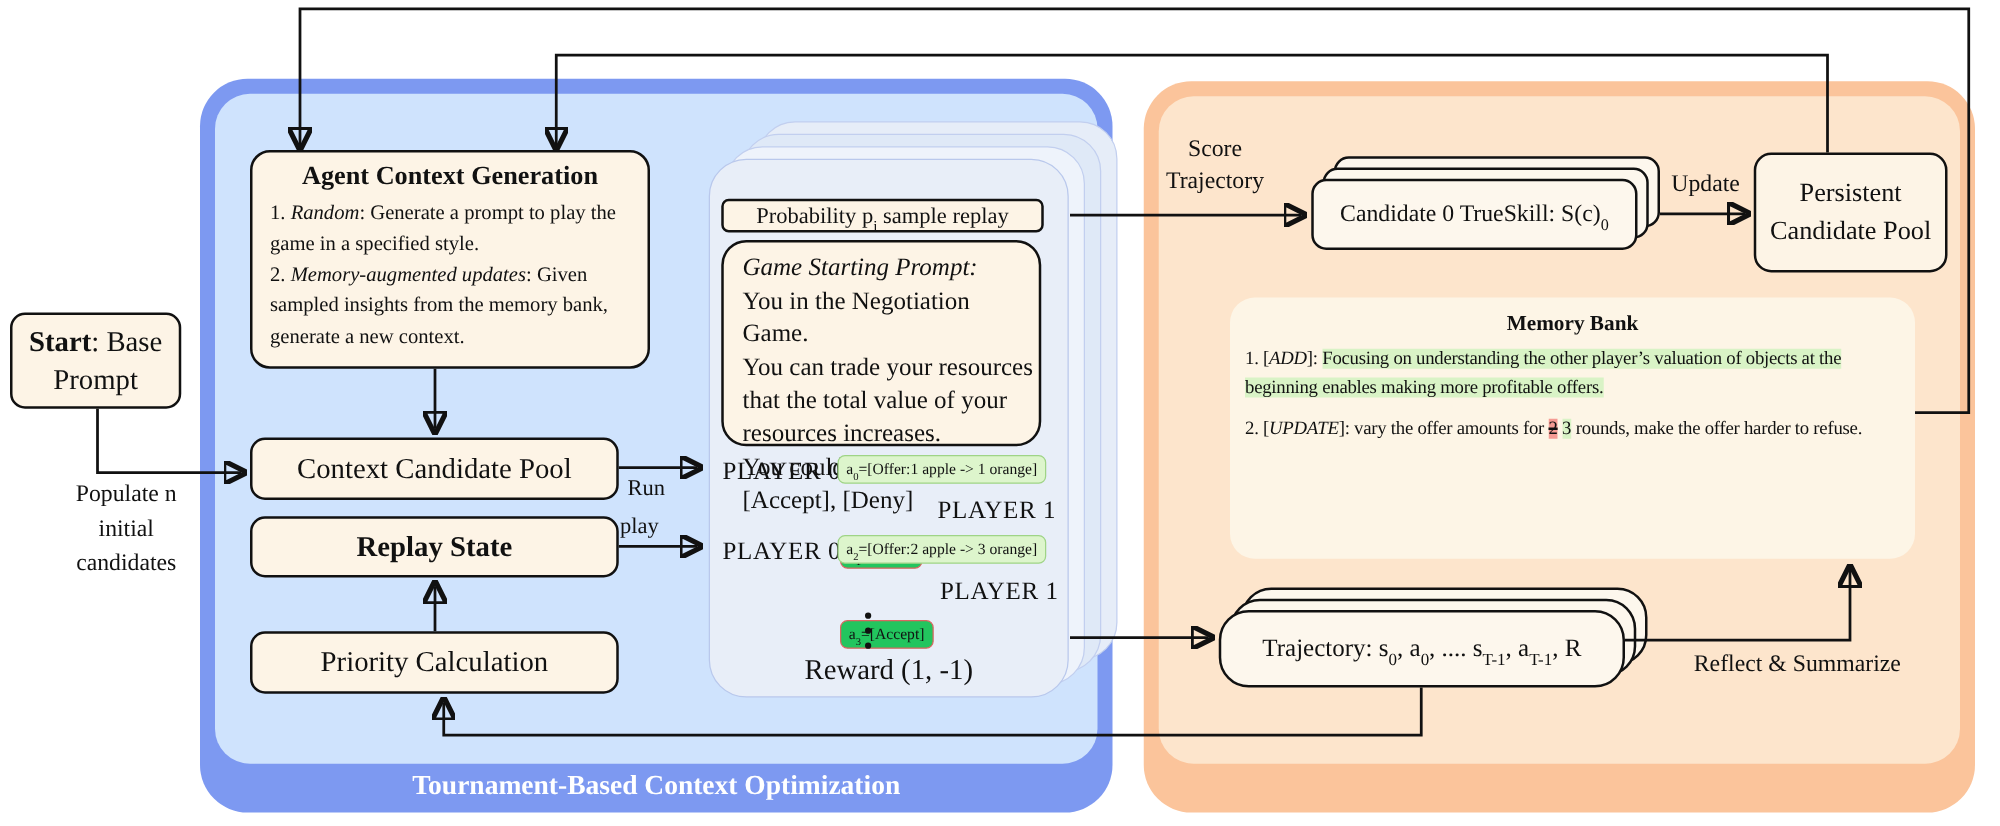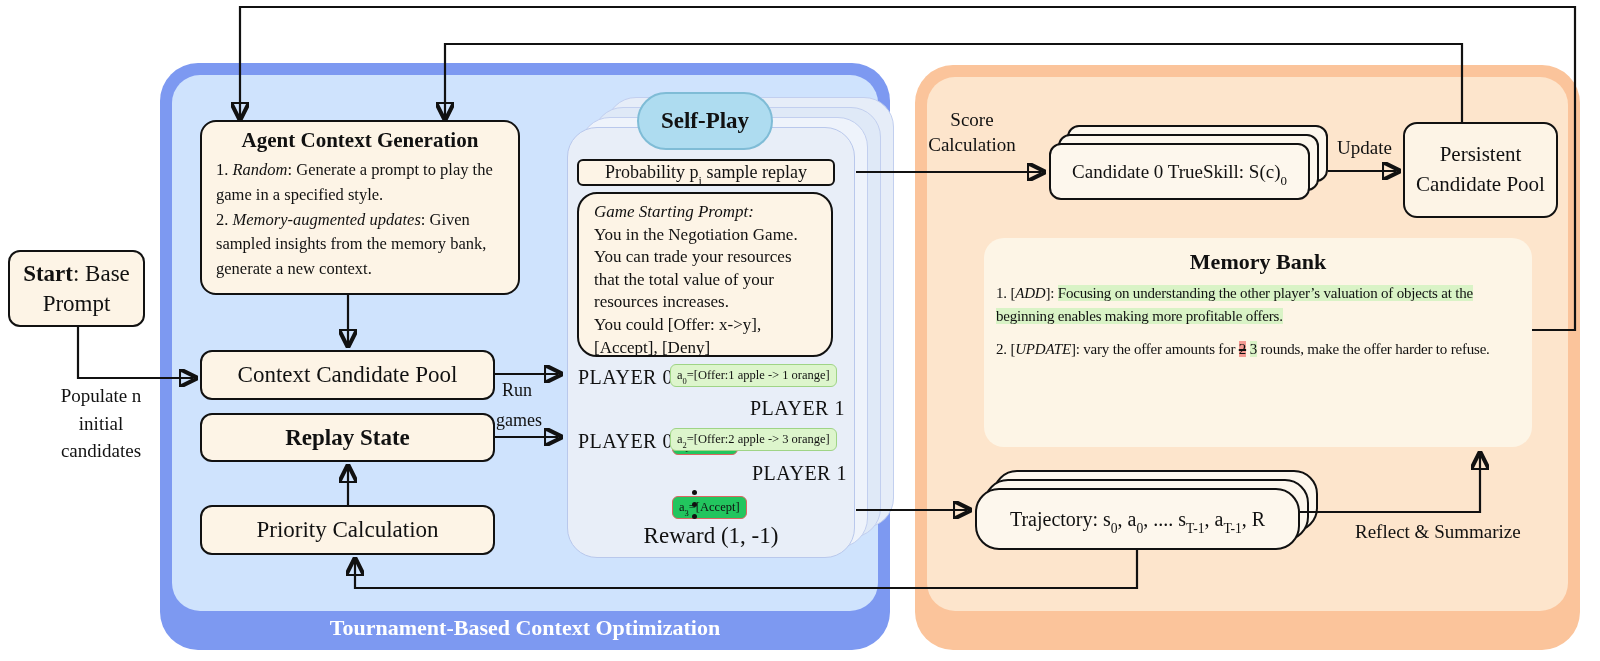--- a/index.html
+++ b/index.html
@@ -27,40 +27,40 @@
   #run-label{left:502px;top:380px;font-size:18px;}
   #games-label{left:496px;top:410px;font-size:18px;}
   
   .sp-layer{width:288px;height:431px;border-radius:30px;box-sizing:border-box;border:1.5px solid #c2cfef;}
   #sp-l4{left:606px;top:97px;background:#e6edf8;}
   #sp-l3{left:593px;top:107px;background:#dfe9f7;}
   #sp-l2{left:580px;top:117px;background:#eef3fb;}
   #sp-front{left:567px;top:127px;background:#e8eef8;border-color:#b9c8ec;}
   #selfplay-badge{left:637px;top:92px;width:136px;height:58px;border-radius:29px;background:#aedcf0;border:2px solid #7fbcd6;display:flex;align-items:center;justify-content:center;font-weight:bold;font-size:23px;box-sizing:border-box;}
   #prob-box{left:577px;top:159px;width:258px;height:27px;border-radius:6px;border-width:2.2px;font-size:18px;}
-  #game-box{left:577px;top:192px;width:256px;height:165px;border:2.2px solid #111;border-radius:20px;background:#fdf4e6;box-sizing:border-box;padding:7px 4px 0 15px;font-size:17px;line-height:1.33;}
+  #game-box{left:577px;top:192px;width:256px;height:165px;border:2.2px solid #111;border-radius:20px;background:#fdf4e6;box-sizing:border-box;padding:7px 4px 0 15px;font-size:20px;line-height:1.33;}
   .player-label{font-size:20px;letter-spacing:0.5px;}
   #player0-r1{left:578px;top:366px;} #player1-r1{left:750px;top:397px;}
   #player0-r2{left:578px;top:430px;} #player1-r2{left:752px;top:462px;}
   .pill{position:absolute;font-size:12.5px;border-radius:6px;padding:3px 6px;white-space:nowrap;}
   .pill-green{background:#ddf5cc;border:1.5px solid #9fd486;}
   .pill-red{background:#22c55e;border:1.5px solid #d96661;margin-top:36px;}
   #pill-a0{left:670px;top:364px;} #pill-a1{left:672px;top:396px;}
   #pill-a2{left:670px;top:428px;} #pill-a3{left:672px;top:460px;}
   .dot{position:absolute;width:5px;height:5px;border-radius:50%;background:#111;left:692px;}
   #reward-label{left:567px;top:523px;width:288px;text-align:center;font-size:23px;}
   
   #score-label{left:912px;top:108px;width:120px;text-align:center;font-size:19px;line-height:1.3;}
   .ts-layer{width:261px;height:57px;border:2.4px solid #111;border-radius:12px;background:#fdf7ed;box-sizing:border-box;}
   #ts-l3{left:1067px;top:125px;} #ts-l2{left:1058px;top:134px;}
   #ts-front{left:1049px;top:143px;display:flex;align-items:center;justify-content:center;font-size:19px;}
   #update-label{left:1322px;top:137px;width:85px;text-align:center;font-size:19px;}
   #pcp-box{left:1403px;top:122px;width:155px;height:96px;border-radius:14px;font-size:21px;line-height:1.42;padding:18px 10px;}
   #memory-panel{left:984px;top:238px;width:548px;height:209px;border-radius:20px;background:#fdf5e6;box-sizing:border-box;padding:11px 12px 0 12px;}
-  #memory-title{text-align:center;font-weight:bold;font-size:22px;margin-bottom:7px;}
+  #memory-title{text-align:center;font-weight:bold;font-size:17px;margin-bottom:7px;}
   .memory-item{font-size:15px;letter-spacing:-0.2px;line-height:1.55;margin-bottom:9px;}
   .hl-green{background:#d9f3c6;}
   .hl-red{background:#f59b93;}
   .strike{text-decoration:line-through;text-decoration-thickness:1.5px;}
   .traj-layer{width:325px;height:62px;border:2.4px solid #111;border-radius:24px;background:#fdf7ed;box-sizing:border-box;}
   #traj-l3{left:993px;top:470px;} #traj-l2{left:984px;top:479px;}
   #traj-front{left:975px;top:488px;display:flex;align-items:center;justify-content:center;font-size:20px;}
   #reflect-label{left:1355px;top:521px;width:190px;font-size:19px;}
   sub{font-size:0.68em;line-height:0;position:relative;top:0.18em;}
   #wires{left:0;top:0;width:1600px;height:661px;pointer-events:none;z-index:20;}
@@ -83,47 +83,46 @@
 
   <div class="abs" id="acg-box">
     <div id="acg-title">Agent Context Generation</div>
     <div id="acg-body"><span>1. </span><span style="font-style: italic;">Random</span><span>: Generate a prompt to play the game in a specified style.</span><br><span>2. </span><span style="font-style: italic;">Memory-augmented updates</span><span>: Given sampled insights from the memory bank, generate a new context.</span></div>
   </div>
 
   <div class="abs box" id="replay-box">Replay State</div>
   <div class="abs box" id="ccp-box">Context Candidate Pool</div>
   <div class="abs box" id="priority-box">Priority Calculation</div>
   <div class="abs" id="run-label">Run</div>
-  <div class="abs" id="games-label">games</div>
+  <div class="abs" id="games-label">play</div>
 
   <div class="abs sp-layer" id="sp-l4"></div>
   <div class="abs sp-layer" id="sp-l3"></div>
   <div class="abs sp-layer" id="sp-l2"></div>
   <div class="abs sp-layer" id="sp-front"></div>
-  <div class="abs" id="selfplay-badge">Self-Play</div>
   <div class="abs box" id="prob-box">
       <span><span>Probability p</span><sub>i</sub><span> sample replay</span></span>
     </div>
   <div class="abs" id="game-box"><span style="font-style: italic;">Game Starting Prompt:</span><br><span>You in the Negotiation Game.</span><br><span>You can trade your resources</span><br><span>that the total value of your</span><br><span>resources increases.</span><br><span>You could [Offer: x-&gt;y],</span><br><span>[Accept], [Deny]</span></div>
 
   <div class="abs player-label" id="player0-r1">PLAYER 0</div>
   <div class="pill pill-green" id="pill-a0"><span>a</span><sub>0</sub><span>=[Offer:1 apple -&gt; 1 orange]</span></div>
   <div class="pill pill-red" id="pill-a1"><span>a</span><sub>1</sub><span>=[Deny]</span></div>
   <div class="abs player-label" id="player1-r1">PLAYER 1</div>
   <div class="abs player-label" id="player0-r2">PLAYER 0</div>
   <div class="pill pill-green" id="pill-a2"><span>a</span><sub>2</sub><span>=[Offer:2 apple -&gt; 3 orange]</span></div>
   <div class="pill pill-red" id="pill-a3"><span>a</span><sub>3</sub><span>=[Accept]</span></div>
   <div class="abs player-label" id="player1-r2">PLAYER 1</div>
 
   <div class="dot" style="top:490px;"></div>
   <div class="dot" style="top:502px;"></div>
   <div class="dot" style="top:514px;"></div>
   <div class="abs" id="reward-label">Reward (1, -1)</div>
 
-  <div class="abs" id="score-label"><span>Score</span><br><span>Calculation</span></div>
+  <div class="abs" id="score-label"><span>Score</span><br><span>Trajectory</span></div>
   <div class="abs ts-layer" id="ts-l3"></div>
   <div class="abs ts-layer" id="ts-l2"></div>
   <div class="abs ts-layer" id="ts-front">
       <span><span>Candidate 0 TrueSkill: S(c)</span><sub>0</sub></span>
     </div>
   <div class="abs" id="update-label">Update</div>
   <div class="abs box" id="pcp-box">Persistent Candidate Pool</div>
 
   <div class="abs" id="memory-panel">
     <div id="memory-title">Memory Bank</div>

